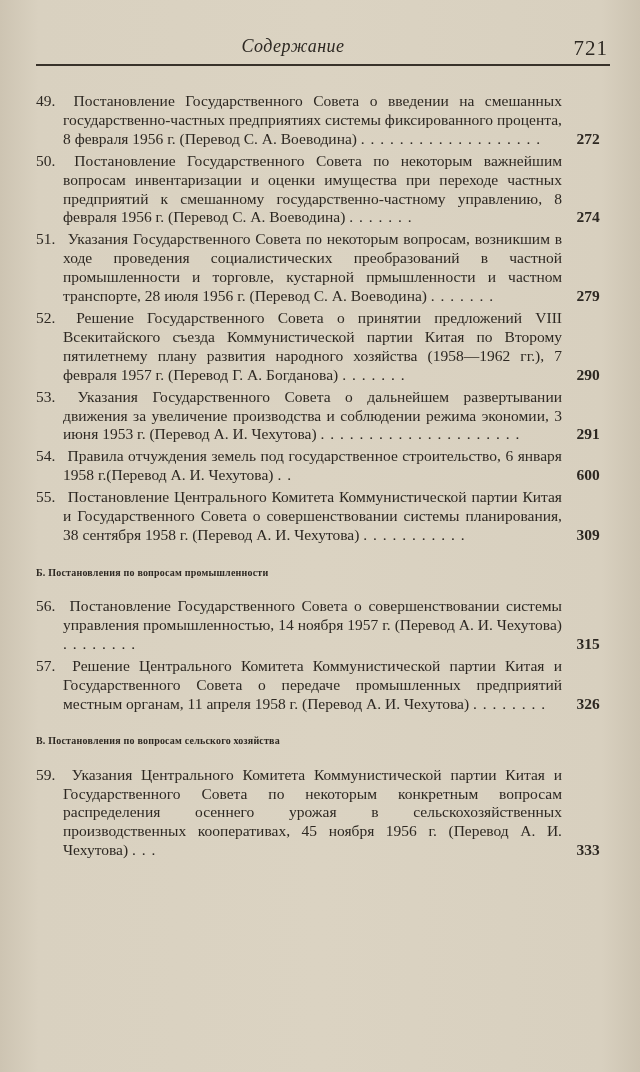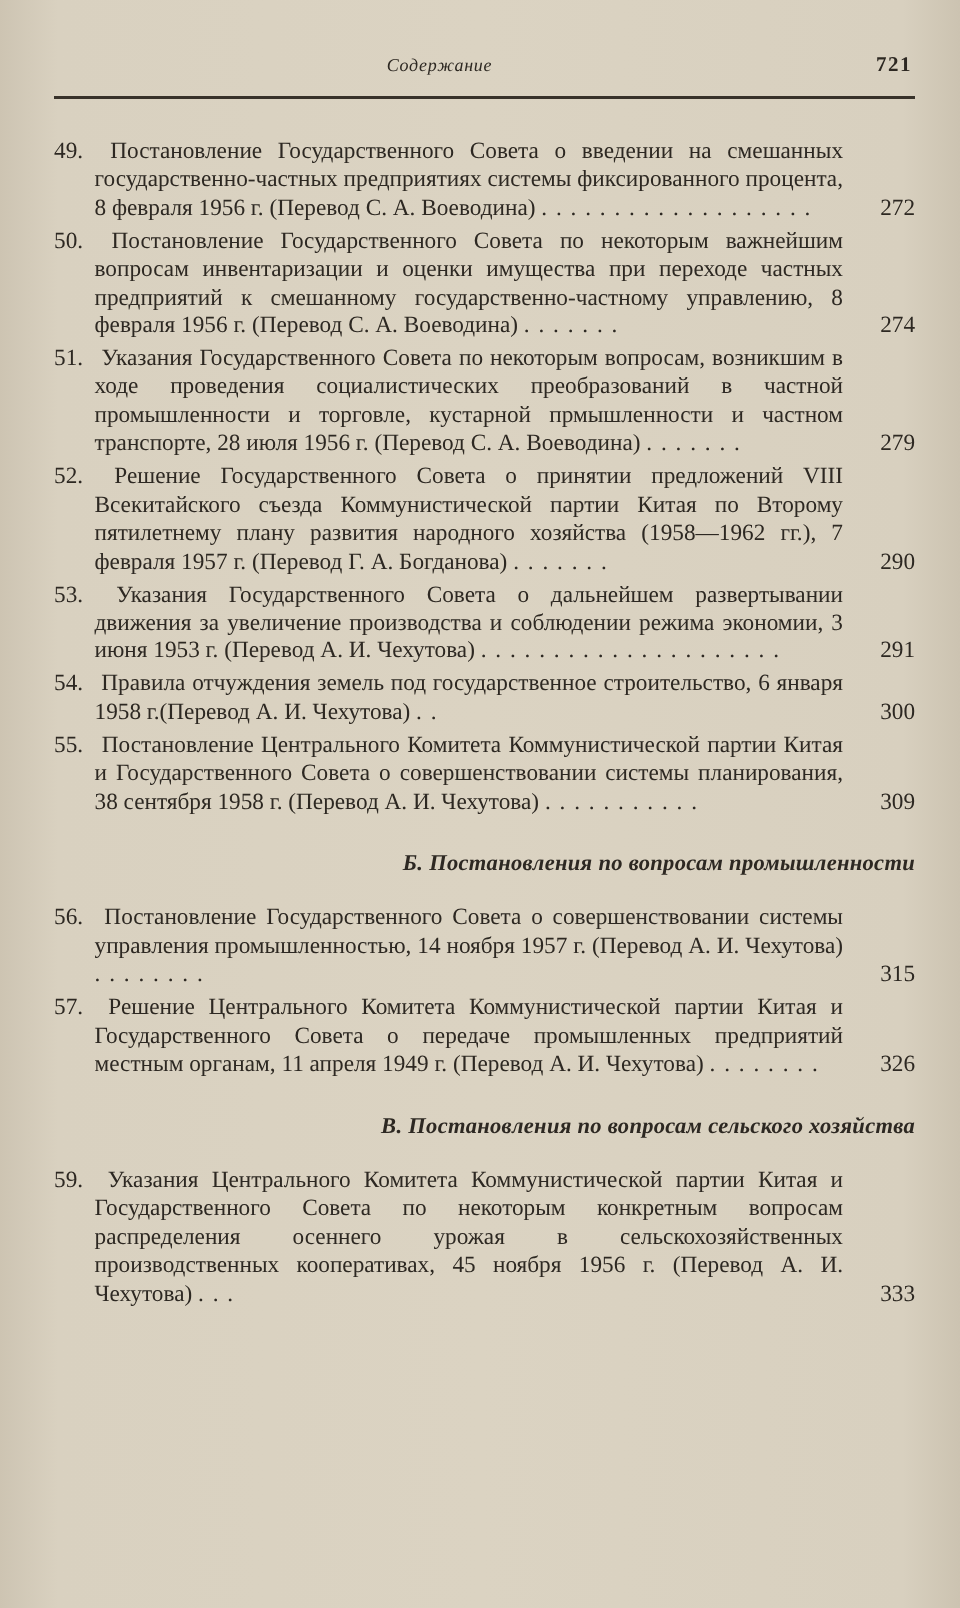--- a/index.html
+++ b/index.html
@@ -20,29 +20,29 @@
   .header {
     position: relative;
     height: 24px;
     margin-bottom: 4px;
   }
   .header-title {
     position: absolute;
     left: 0; right: 60px;
     text-align: center;
     font-style: italic;
-    font-size: 12px;
+    font-size: 18px;
     letter-spacing: 0.5px;
   }
   .folio {
     position: absolute;
     right: 2px;
     top: 0;
-    font-size: 14px;
-    font-weight: bold;
+    font-size: 21px;
+    font-weight: normal;
     letter-spacing: 1px;
   }
   .rule {
     border-bottom: 2.2px solid #38322a;
     margin-bottom: 26px;
   }
   .toc { font-size: 15.5px; line-height: 1.22; }
   .entry {
     display: flex;
     margin-bottom: 3px;
@@ -55,31 +55,31 @@
   }
   .num {
     display: inline-block;
     width: 27px;
     text-indent: 0;
   }
   .tr { }
   .dots { letter-spacing: 1px; white-space: nowrap; overflow: hidden; }
   .entry-page {
     width: 48px;
-    text-align: right;
+    text-align: center;
     align-self: flex-end;
     padding-left: 4px;
+    font-weight: bold;
   }
   .section-heading {
-    text-align: right;
+    text-align: left;
     font-weight: bold;
-    font-size: 15px;
+    font-size: 10px;
     margin: 22px 0 18px;
     letter-spacing: 0.2px;
-    font-style: italic;
   }
 </style>
 </head>
 <body>
 
 <div class="page">
 
   <div class="header">
     <div class="header-title">Содержание</div>
     <div class="folio">721</div>
@@ -137,21 +137,21 @@
       </div>
       <div class="entry-page">291</div>
     </div>
 
     <div class="entry">
       <div class="entry-text">
         <span class="num">54.</span>
         <span>Правила отчуждения земель под государственное строительство, 6 января 1958 г.</span><span class="tr">(Перевод А. И. Чехутова)</span>
         <span class="dots">. .</span>
       </div>
-      <div class="entry-page">300</div>
+      <div class="entry-page">600</div>
     </div>
 
     <div class="entry">
       <div class="entry-text">
         <span class="num">55.</span>
         <span>Постановление Центрального Комитета Коммунистической партии Китая и Государственного Совета о совершенствовании системы планирования, 38 сентября 1958 г.</span>
         <span class="tr">(Перевод А. И. Чехутова)</span>
         <span class="dots">. . . . . . . . . . .</span>
       </div>
       <div class="entry-page">309</div>
@@ -165,21 +165,21 @@
         <span>Постановление Государственного Совета о совершенствовании системы управления промышленностью, 14 ноября 1957 г.</span>
         <span class="tr">(Перевод А. И. Чехутова)</span>
         <span class="dots">. . . . . . . .</span>
       </div>
       <div class="entry-page">315</div>
     </div>
 
     <div class="entry">
       <div class="entry-text">
         <span class="num">57.</span>
-        <span>Решение Центрального Комитета Коммунистической партии Китая и Государственного Совета о передаче промышленных предприятий местным органам, 11 апреля 1949 г.</span>
+        <span>Решение Центрального Комитета Коммунистической партии Китая и Государственного Совета о передаче промышленных предприятий местным органам, 11 апреля 1958 г.</span>
         <span class="tr">(Перевод А. И. Чехутова)</span>
         <span class="dots">. . . . . . . .</span>
       </div>
       <div class="entry-page">326</div>
     </div>
 
 
     <div class="section-heading">В. Постановления по вопросам сельского хозяйства</div>
 
     <div class="entry">

